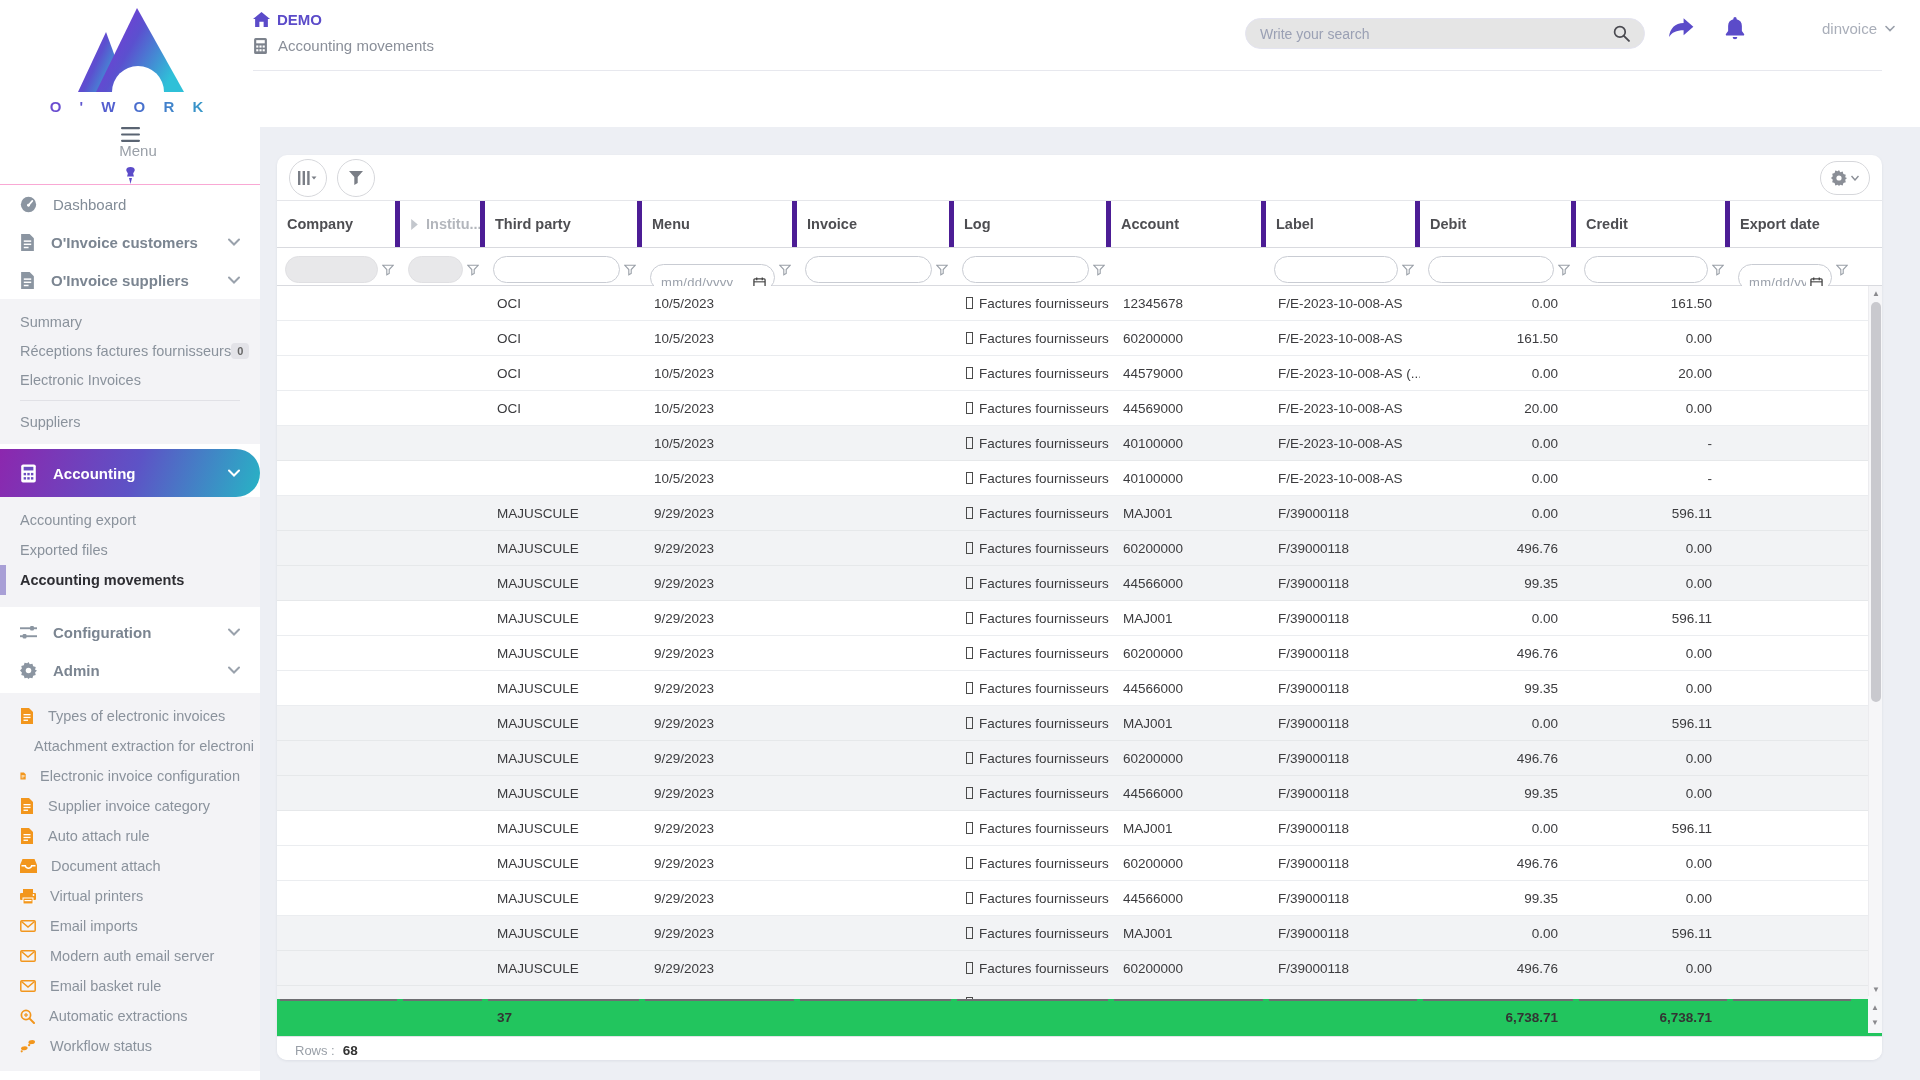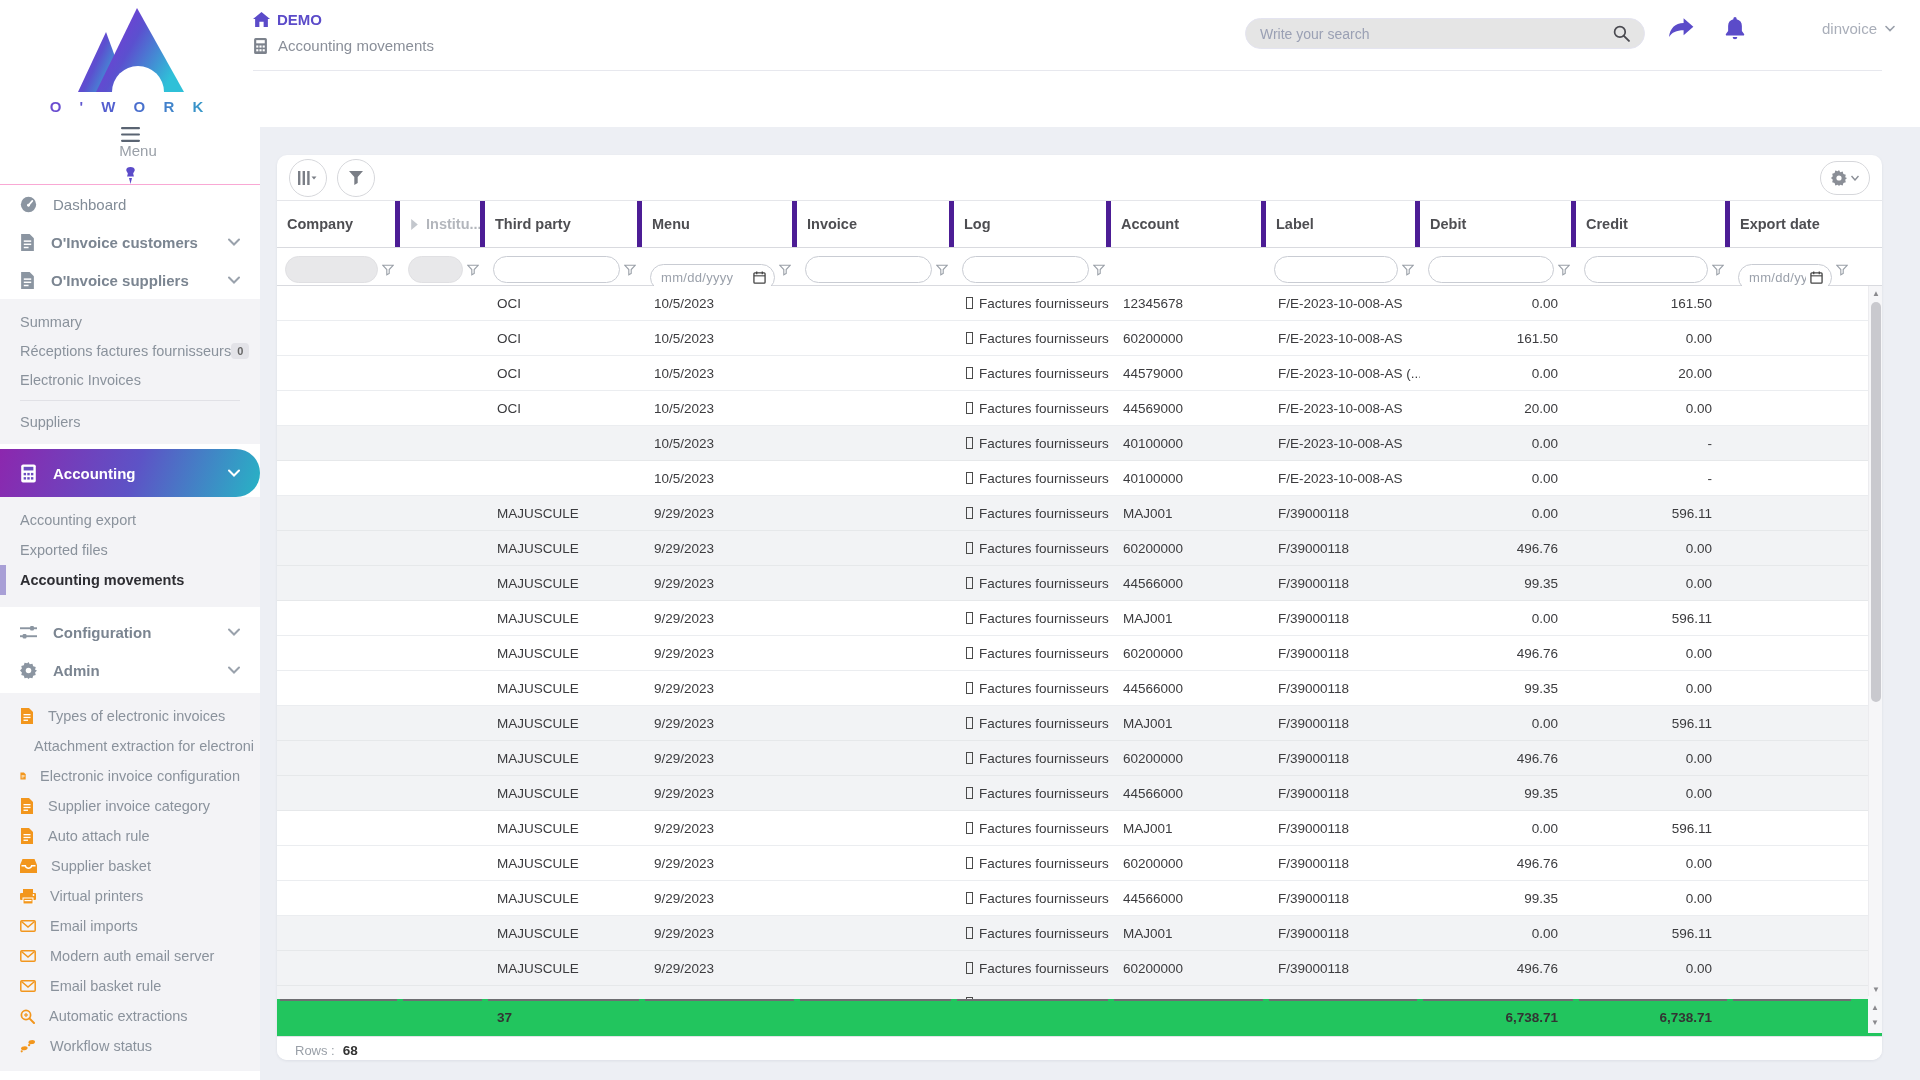--- a/index.html
+++ b/index.html
@@ -64,21 +64,21 @@
   .hdr-row { height:47px; border-bottom:1px solid #d9dadf; }
   .hdr-cell { display:flex; align-items:center; padding:0 10px; font-size:14.5px; font-weight:bold; color:#4e4e52;
     border-right:5px solid #4c1d95; overflow:hidden; white-space:nowrap; cursor:pointer; }
   .hdr-cell:last-child { border-right:none; }
   .hdr-cell.dim { color:#b3b6bc; }
   .filter-row { height:38px; border-bottom:1px solid #d9dadf; align-items:center; }
   .f-cell { display:flex; align-items:center; gap:4px; padding:0 6px 0 8px; }
   .f-input { height:27px; border:1px solid #c9ccd3; border-radius:14px; background:#fff; width:100%;
     min-width:0; padding:0 10px; font-size:13px; color:#555; font-family:"Liberation Sans",sans-serif; outline:none; }
   .f-input:disabled { background:#e8e8ea; border-color:#e0e0e3; }
-  .f-date { display:flex; align-items:center; height:27px; border:1px solid #c9ccd3; border-radius:14px;
+  .f-date { display:flex; align-items:flex-end; height:27px; border:1px solid #c9ccd3; border-radius:14px;
     background:#fff; width:100%; min-width:0; padding:0 8px 0 10px; gap:4px;margin-top:16px; }
   .f-date span { flex:1; font-size:13px; color:#9ba1ab; letter-spacing:.3px; white-space:nowrap; overflow:hidden; }
 
   .body-rows { position:relative; }
   .data-row { height:35px; border-bottom:1px solid #ebedf0; background:#fff; cursor:pointer; }
   .data-row.alt { background:#f2f3f5; border-bottom:1px solid #e6e8ea; }
   .d-cell { display:flex; align-items:center; padding:0 12px; font-size:13.5px; color:#3b3b3e;
     overflow:hidden; white-space:nowrap; }
   .d-cell.num { justify-content:flex-end; padding-right:18px; }
   .tofu { display:inline-block; width:7px; height:12px; border:1px solid #4a4a4a; margin-right:6px; flex:none; }
@@ -336,21 +336,21 @@
           <rect x="3.5" y="8.8" width="7" height="1.3" fill="#fff"></rect>
           <rect x="3.5" y="11.6" width="4.5" height="1.3" fill="#fff"></rect>
         </svg>
         <span class="lbl">Auto attach rule</span>
       </div>
       <div class="admin-item">
         <svg width="17" height="14" viewBox="0 0 17 14">
           <path d="M2.5 0h12L17 6v8H0V6z" fill="#f2961d"></path>
           <path d="M1.5 6h4.5c0 1.4 1.1 2.5 2.5 2.5S11 7.4 11 6h4.5v1.5h-3.2C11.7 9 10.2 10 8.5 10S5.3 9 4.7 7.5H1.5z" fill="#fff"></path>
         </svg>
-        <span class="lbl">Supplier basket</span>
+        <span class="lbl">Document attach</span>
       </div>
       <div class="admin-item">
         <svg width="16" height="15" viewBox="0 0 16 15">
           <rect x="3" y="0" width="10" height="4" fill="#f2961d"></rect>
           <rect x="0" y="4" width="16" height="7" rx="1" fill="#f2961d"></rect>
           <rect x="3" y="9" width="10" height="6" fill="#f2961d" stroke="#fff"></rect>
           <rect x="4.5" y="11" width="7" height="1.2" fill="#fff"></rect>
           <circle cx="13.5" cy="6" r="0.9" fill="#fff"></circle>
         </svg>
         <span class="lbl">Virtual printers</span>

